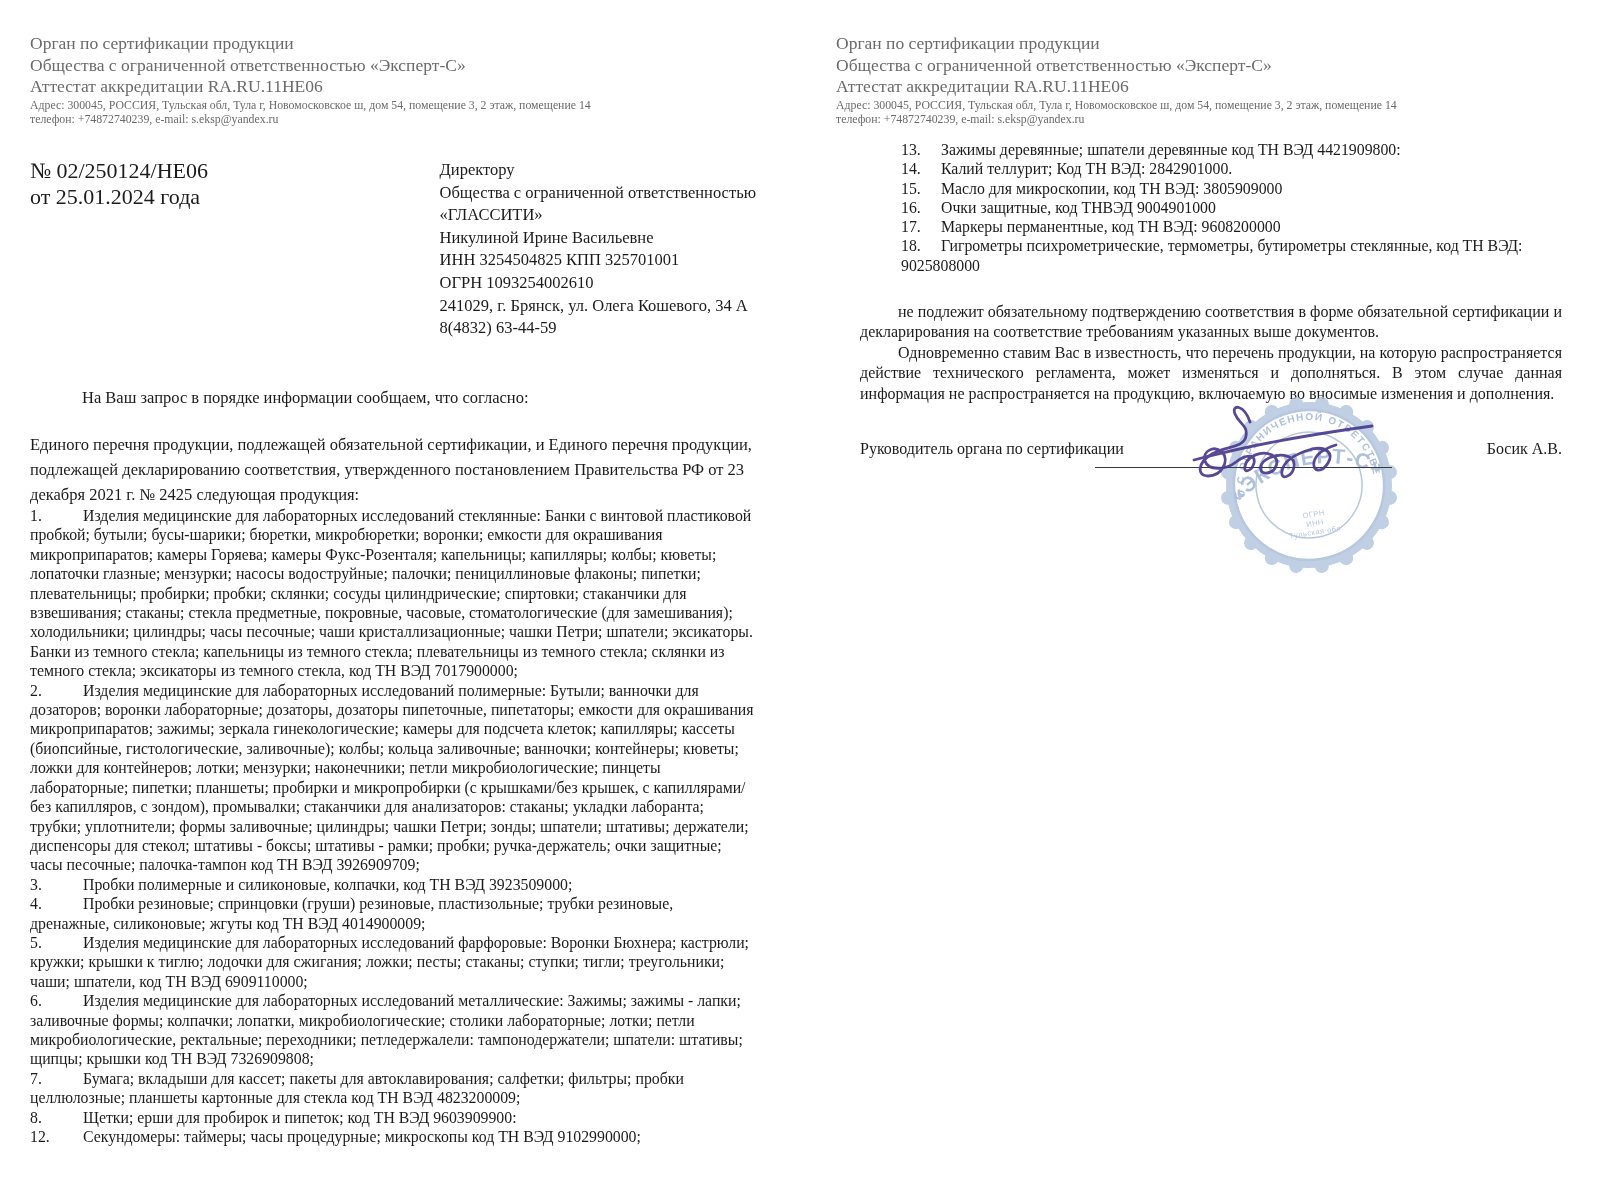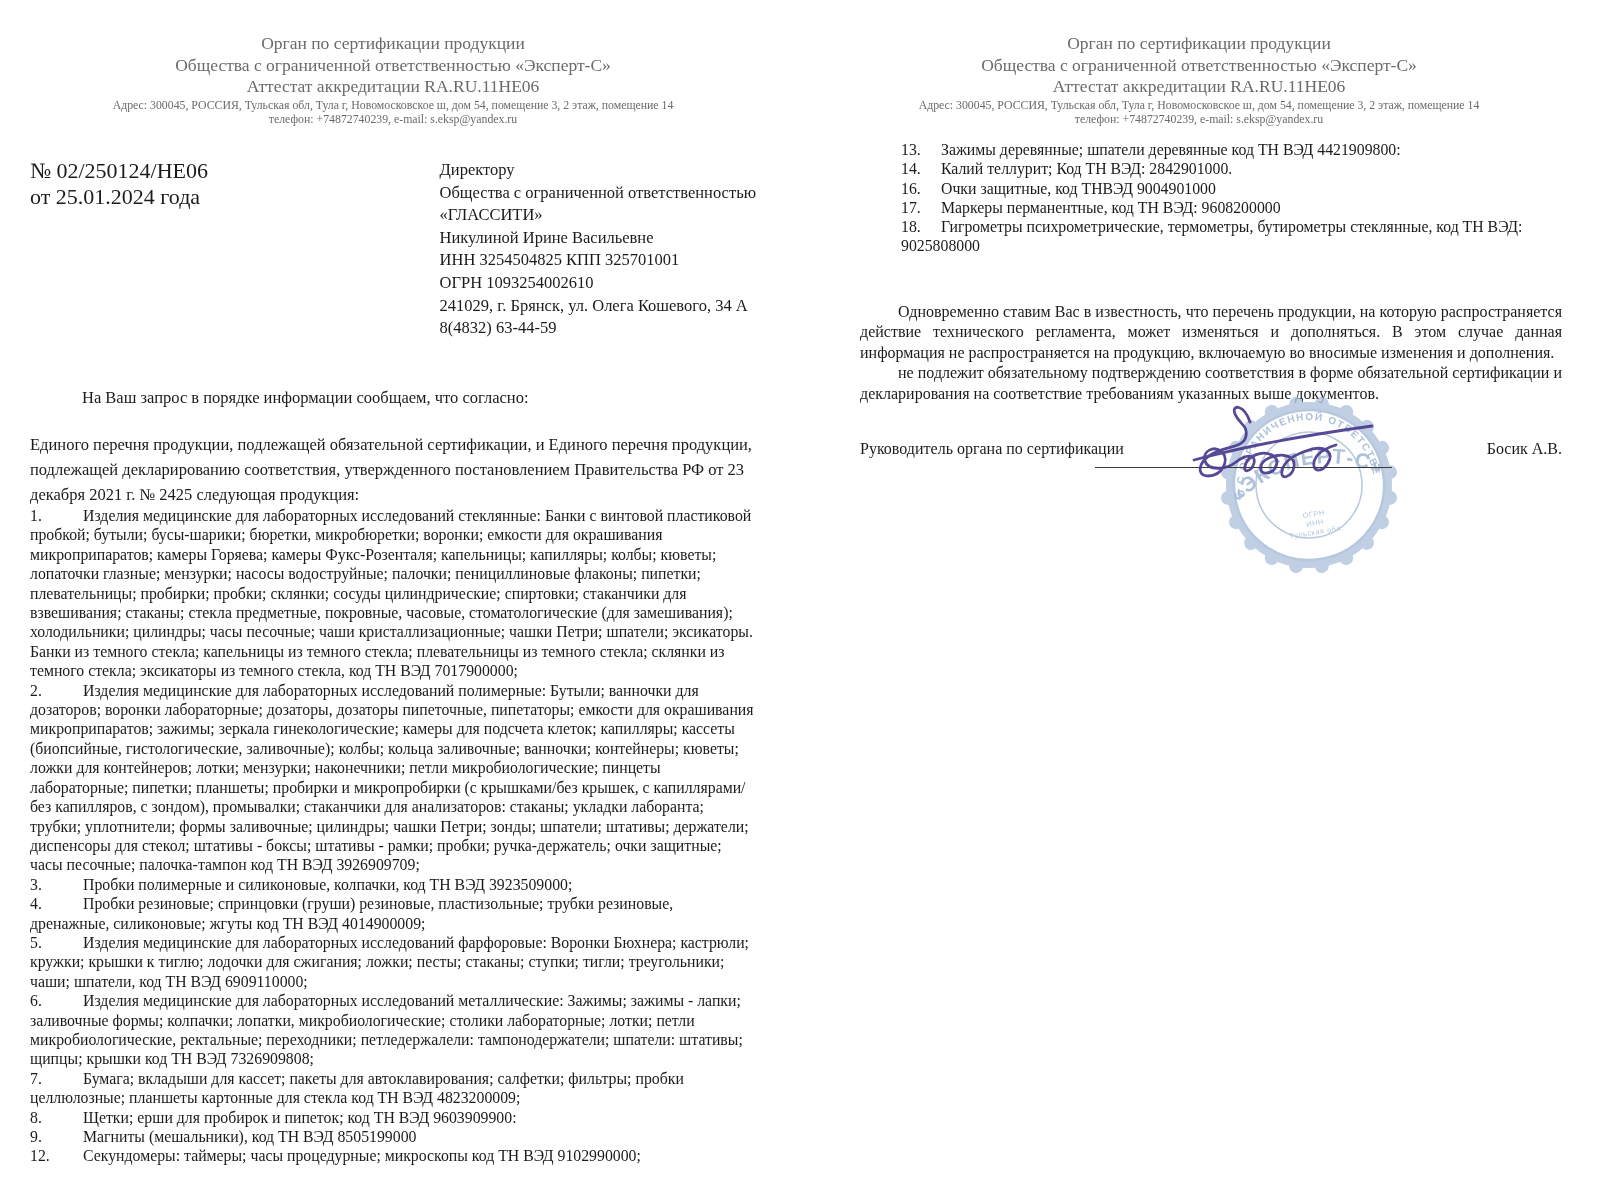--- a/index.html
+++ b/index.html
@@ -5,21 +5,21 @@
   html,body{margin:0;padding:0;}
   body{
     width:1600px;height:1200px;position:relative;background:#ffffff;
     font-family:"Liberation Serif","DejaVu Serif",serif;color:#1b1b1b;
     overflow:hidden;
   }
   .page{position:absolute;top:0;height:1200px;}
   .page-left{left:30px;width:726px;}
   .page-right{left:836px;width:726px;}
 
-  .org-header{position:absolute;top:33px;left:0;right:0;text-align:center;color:#6a6a6a;}
+  .org-header{position:absolute;top:33px;left:0;right:0;text-align:left;color:#6a6a6a;}
   .org-header .h1{font-size:17.5px;line-height:21.5px;}
   .org-header .h2{font-size:11.8px;line-height:14px;}
 
   .ref{position:absolute;top:158px;left:0;font-size:22px;line-height:26px;}
   .addressee{position:absolute;top:159px;right:0;text-align:left;font-size:16.5px;line-height:22.6px;}
 
   .intro{position:absolute;top:388px;left:0;right:0;margin:0;font-size:16.5px;text-indent:52px;}
   .lead{position:absolute;top:432px;left:0;right:0;margin:0;font-size:16.5px;line-height:25px;}
 
   .list-left{position:absolute;top:506px;left:0;right:0;font-size:15.8px;line-height:19.4px;}
@@ -73,46 +73,46 @@
 
   <div class="list-left">
     <div class="li"><span class="num">1.</span><span>Изделия медицинские для лабораторных исследований стеклянные: Банки с винтовой пластиковой пробкой; бутыли; бусы-шарики; бюретки, микробюретки; воронки; емкости для окрашивания микроприпаратов; камеры Горяева; камеры Фукс-Розенталя; капельницы; капилляры; колбы; кюветы; лопаточки глазные; мензурки; насосы водоструйные; палочки; пенициллиновые флаконы; пипетки; плевательницы; пробирки; пробки; склянки; сосуды цилиндрические; спиртовки; стаканчики для взвешивания; стаканы; стекла предметные, покровные, часовые, стоматологические (для замешивания); холодильники; цилиндры; часы песочные; чаши кристаллизационные; чашки Петри; шпатели; эксикаторы. Банки из темного стекла; капельницы из темного стекла; плевательницы из темного стекла; склянки из темного стекла; эксикаторы из темного стекла, код ТН ВЭД 7017900000;</span></div>
     <div class="li"><span class="num">2.</span><span>Изделия медицинские для лабораторных исследований полимерные: Бутыли; ванночки для дозаторов; воронки лабораторные; дозаторы, дозаторы пипеточные, пипетаторы; емкости для окрашивания микроприпаратов; зажимы; зеркала гинекологические; камеры для подсчета клеток; капилляры; кассеты (биопсийные, гистологические, заливочные); колбы; кольца заливочные; ванночки; контейнеры; кюветы; ложки для контейнеров; лотки; мензурки; наконечники; петли микробиологические; пинцеты лабораторные; пипетки; планшеты; пробирки и микропробирки (с крышками/без крышек, с капиллярами/без капилляров, с зондом), промывалки; стаканчики для анализаторов: стаканы; укладки лаборанта; трубки; уплотнители; формы заливочные; цилиндры; чашки Петри; зонды; шпатели; штативы; держатели; диспенсоры для стекол; штативы - боксы; штативы - рамки; пробки; ручка-держатель; очки защитные; часы песочные; палочка-тампон код ТН ВЭД 3926909709;</span></div>
     <div class="li"><span class="num">3.</span><span>Пробки полимерные и силиконовые, колпачки, код ТН ВЭД 3923509000;</span></div>
     <div class="li"><span class="num">4.</span><span>Пробки резиновые; спринцовки (груши) резиновые, пластизольные; трубки резиновые, дренажные, силиконовые; жгуты код ТН ВЭД 4014900009;</span></div>
     <div class="li"><span class="num">5.</span><span>Изделия медицинские для лабораторных исследований фарфоровые: Воронки Бюхнера; кастрюли; кружки; крышки к тиглю; лодочки для сжигания; ложки; песты; стаканы; ступки; тигли; треугольники; чаши; шпатели, код ТН ВЭД 6909110000;</span></div>
     <div class="li"><span class="num">6.</span><span>Изделия медицинские для лабораторных исследований металлические: Зажимы; зажимы - лапки; заливочные формы; колпачки; лопатки, микробиологические; столики лабораторные; лотки; петли микробиологические, ректальные; переходники; петледержалели: тампонодержатели; шпатели: штативы; щипцы; крышки код ТН ВЭД 7326909808;</span></div>
     <div class="li"><span class="num">7.</span><span>Бумага; вкладыши для кассет; пакеты для автоклавирования; салфетки; фильтры; пробки целлюлозные; планшеты картонные для стекла код ТН ВЭД 4823200009;</span></div>
     <div class="li"><span class="num">8.</span><span>Щетки; ерши для пробирок и пипеток; код ТН ВЭД 9603909900:</span></div>
-    <div class="li"><span class="num">9.</span><span>Магниты (мешальники), код ТН ВЭД 8505199000</span></div>
     <div class="li"><span class="num">12.</span><span>Секундомеры: таймеры; часы процедурные; микроскопы код ТН ВЭД 9102990000;</span></div>
   </div>
 </section>
 
 <section class="page page-right">
 
   <header class="org-header">
     <div class="h1">Орган по сертификации продукции</div>
     <div class="h1">Общества с ограниченной ответственностью «Эксперт-С»</div>
     <div class="h1">Аттестат аккредитации RA.RU.11НЕ06</div>
     <div class="h2">Адрес: 300045, РОССИЯ, Тульская обл, Тула г, Новомосковское ш, дом 54, помещение 3, 2 этаж, помещение 14</div>
     <div class="h2">телефон: +74872740239, e-mail: s.eksp@yandex.ru</div>
   </header>
 
   <div class="list-right">
     <div class="li"><span class="num">13.</span><span>Зажимы деревянные; шпатели деревянные код ТН ВЭД 4421909800:</span></div>
     <div class="li"><span class="num">14.</span><span>Калий теллурит; Код ТН ВЭД: 2842901000.</span></div>
+    <div class="li"><span class="num">15.</span><span>Масло для микроскопии, код ТН ВЭД: 3805909000</span></div>
     <div class="li"><span class="num">16.</span><span>Очки защитные, код ТНВЭД 9004901000</span></div>
     <div class="li"><span class="num">17.</span><span>Маркеры перманентные, код ТН ВЭД: 9608200000</span></div>
     <div class="li"><span class="num">18.</span><span>Гигрометры психрометрические, термометры, бутирометры стеклянные, код ТН ВЭД: 9025808000</span></div>
   </div>
 
   <div class="paras">
+    <p>не подлежит обязательному подтверждению соответствия в форме обязательной сертификации и декларирования на соответствие требованиям указанных выше документов.</p>
     <p>Одновременно ставим Вас в известность, что перечень продукции, на которую распространяется действие технического регламента, может изменяться и дополняться. В этом случае данная информация не распространяется на продукцию, включаемую во вносимые изменения и дополнения.</p>
-    <p>не подлежит обязательному подтверждению соответствия в форме обязательной сертификации и декларирования на соответствие требованиям указанных выше документов.</p>
   </div>
 
   <div class="sig-role">Руководитель органа по сертификации</div>
   <div class="sig-name">Босик А.В.</div>
   <div class="sig-line"></div>
 
   <svg class="stamp" viewBox="0 0 178 178" xmlns="http://www.w3.org/2000/svg">
     <defs>
       <path id="arcTop" d="M 24,89 A 65,65 0 0 1 154,89" fill="none"></path>
       <path id="arcMid" d="M 12,100 A 120,120 0 0 1 166,94" fill="none"></path>

